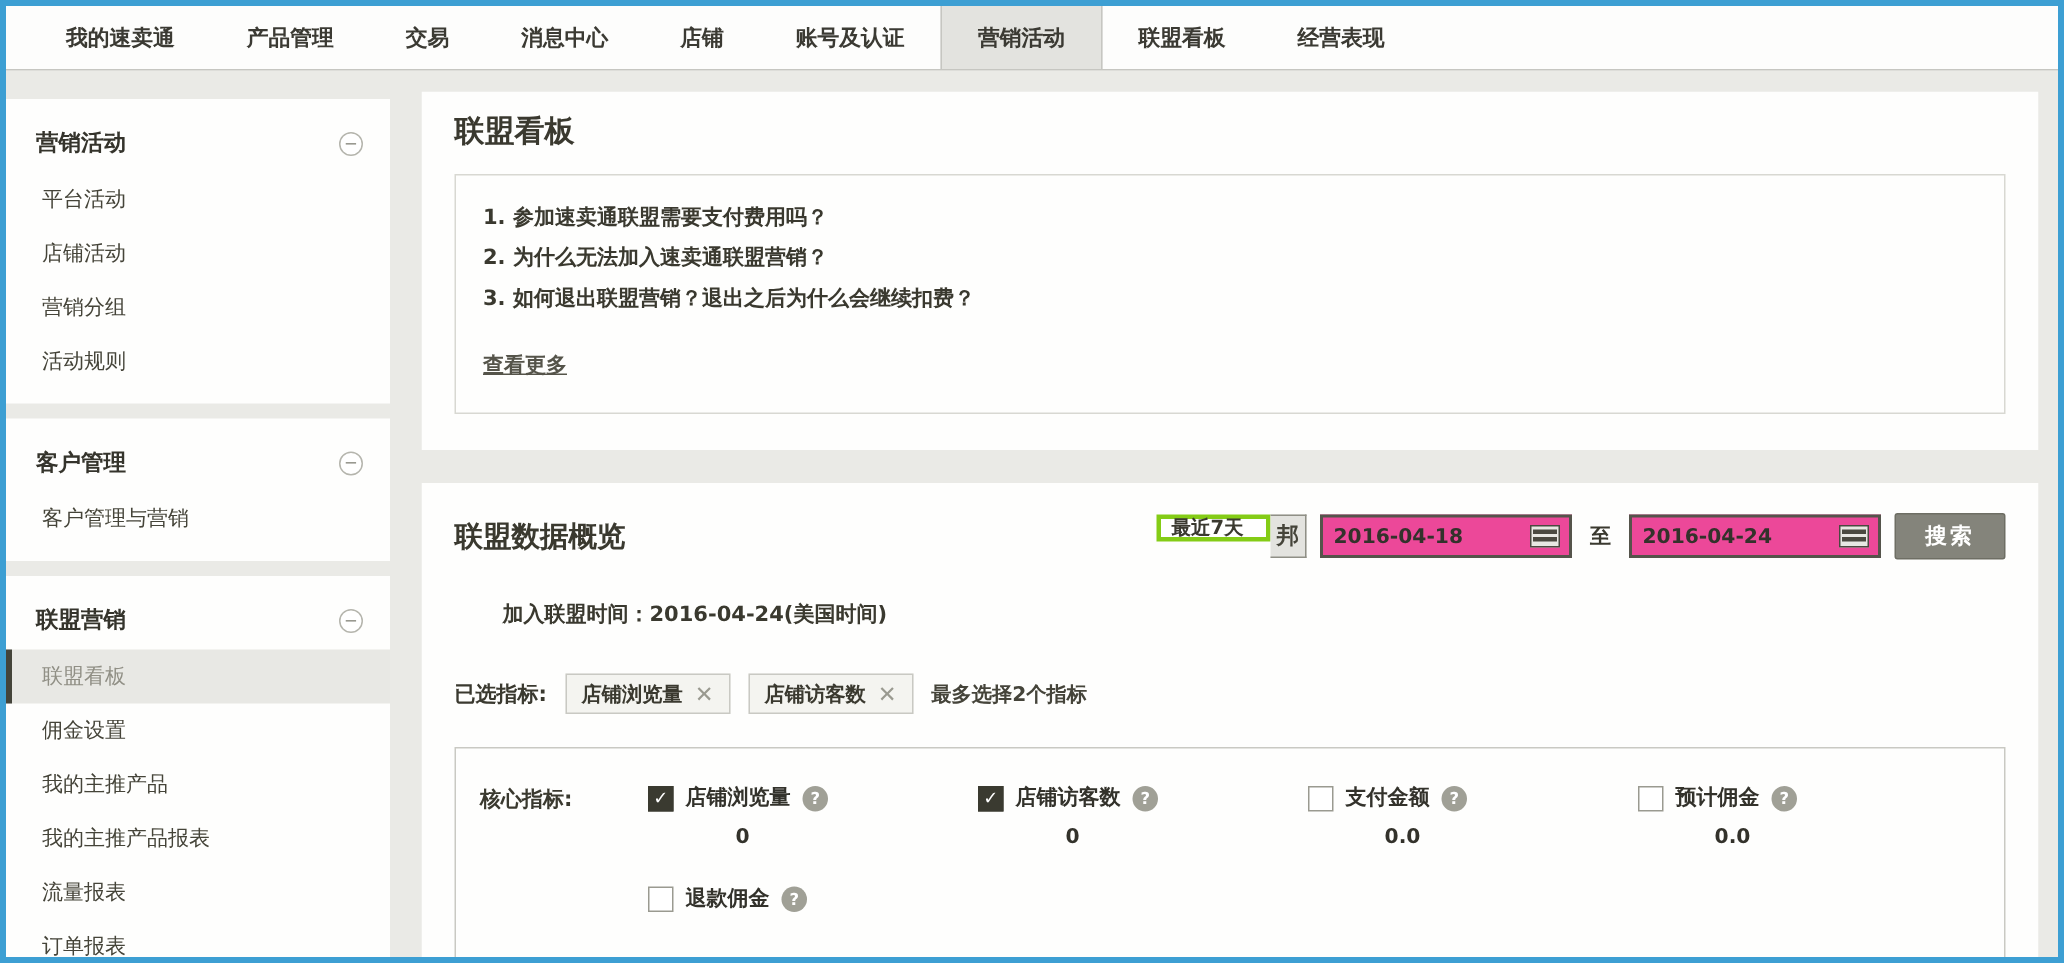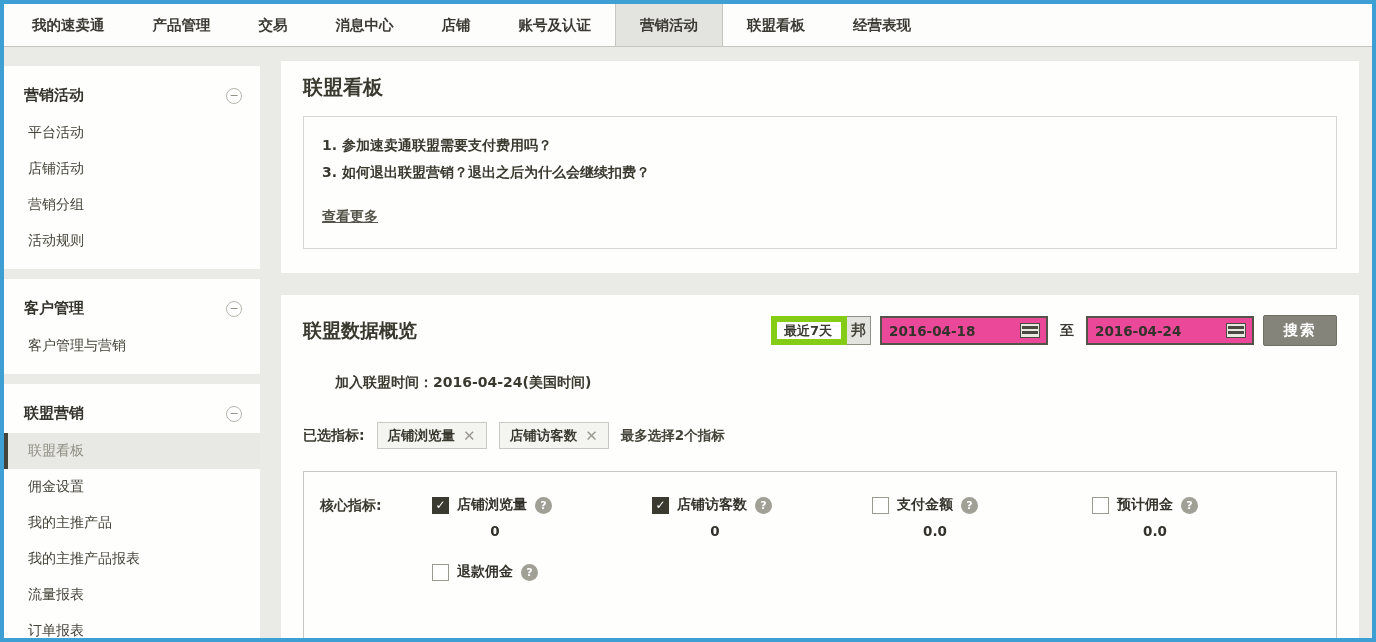--- a/index.html
+++ b/index.html
@@ -1,21 +1,21 @@
 <!DOCTYPE html>
 <html><head>
 <meta charset="utf-8">
 <style>
   * { margin:0; padding:0; box-sizing:border-box; }
   html,body { width:1376px; height:642px; overflow:hidden; }
   body { font-family:"DejaVu Sans","Liberation Sans",sans-serif; color:#3a392f; }
   .frame { width:1376px; height:642px; border:4px solid #3d9fd3; background:#eaeae6; display:flex; flex-direction:column; }
 
   
-  .topnav { height:43px; background:#fdfdfc; border-bottom:1px solid #c6c6c1; display:flex; align-items:stretch; flex:0 0 auto; padding-left:4px; }
+  .topnav { height:43px; background:#fdfdfc; border-bottom:1px solid #c6c6c1; display:flex; align-items:stretch; flex:0 0 auto; padding-left:16px; }
   .nav-item { display:flex; align-items:center; padding:0 24px; font-size:14.5px; font-weight:600; color:#3b3a33; cursor:pointer; white-space:nowrap; }
   .nav-item.active { background:#e3e3df; border-left:1px solid #c6c6c1; border-right:1px solid #c6c6c1; }
 
   
   .content { flex:1; display:flex; overflow:hidden; }
 
   
   .sidebar { width:256px; flex:0 0 auto; display:flex; flex-direction:column; gap:10px; padding-top:19px; }
   .side-group { background:#fefefd; padding-bottom:10px; }
   .side-group-header { display:flex; align-items:center; justify-content:space-between; padding:20px 18px 10px 20px; }
@@ -32,21 +32,21 @@
   .page-title { font-size:20px; font-weight:600; color:#3a392f; margin-bottom:15px; }
   .faq-card { border:1px solid #d8d8d2; padding:15px 18px 22px 18px; }
   .faq-line { font-size:14px; font-weight:600; line-height:27px; color:#3a392f; }
   .more-link { display:inline-block; margin-top:22px; font-size:14px; font-weight:600; color:#55544a; text-decoration:underline; cursor:pointer; }
 
   .panel2 { flex:1; padding:20px 22px 0 22px; }
   .sec-head { display:flex; align-items:center; justify-content:space-between; }
   .sec-title { font-size:19px; font-weight:600; color:#3a392f; }
   .filters { display:flex; align-items:center; gap:9px; }
   .range-wrap { display:flex; align-items:stretch; }
-  .range-select { width:76px; height:29px; border:6px solid #84cc16; background:#fff; font-size:13px; font-weight:600; display:flex; align-items:center; padding-left:7px; cursor:pointer; }
+  .range-select { width:76px; height:18px; border:3px solid #84cc16; background:#fff; font-size:13px; font-weight:600; display:flex; align-items:center; padding-left:7px; cursor:pointer; }
   .range-btn { width:24px; height:29px; border:1px solid #8f8f86; border-left:none; background:#e3e3df; font-size:15px; font-weight:700; color:#45443a; display:flex; align-items:center; justify-content:center; cursor:pointer; }
   .date-field { width:168px; height:29px; border:2px solid #55544b; background:#ec4899; display:flex; align-items:center; justify-content:space-between; padding:0 6px 0 7px; }
   .date-text { font-size:13.5px; font-weight:600; color:#33322b; }
   .cal-icon { width:20px; height:15px; border:1px solid #4a4940; background:#e8e8e3; position:relative; cursor:pointer; }
   .cal-icon::before { content:""; position:absolute; left:1px; right:1px; top:2px; height:3px; background:#4a4940; }
   .cal-icon::after { content:""; position:absolute; left:1px; right:1px; top:7px; height:3px; background:#4a4940; }
   .to-label { font-size:14px; font-weight:700; margin:0 3px; }
   .search-btn { width:74px; height:31px; background:#84847b; border:1px solid #6e6e64; border-radius:2px; color:#fff; font-size:14.5px; font-weight:700; letter-spacing:2px; display:flex; align-items:center; justify-content:center; cursor:pointer; }
 
   .join-time { margin-top:28px; font-size:14px; font-weight:600; color:#3a392f;margin-left:32px; }
@@ -119,20 +119,21 @@
         <div class="side-item">订单报表</div>
       </div>
     </div>
 
     <div class="main">
 
       <div class="panel panel1">
         <div class="page-title">联盟看板</div>
         <div class="faq-card">
           <div class="faq-line">1. 参加速卖通联盟需要支付费用吗？</div>
+          <div class="faq-line">2. 为什么无法加入速卖通联盟营销？</div>
           <div class="faq-line">3. 如何退出联盟营销？退出之后为什么会继续扣费？</div>
           <span class="more-link">查看更多</span>
         </div>
       </div>
 
       <div class="panel panel2">
         <div class="sec-head">
           <div class="sec-title">联盟数据概览</div>
           <div class="filters">
             <div class="range-wrap">

